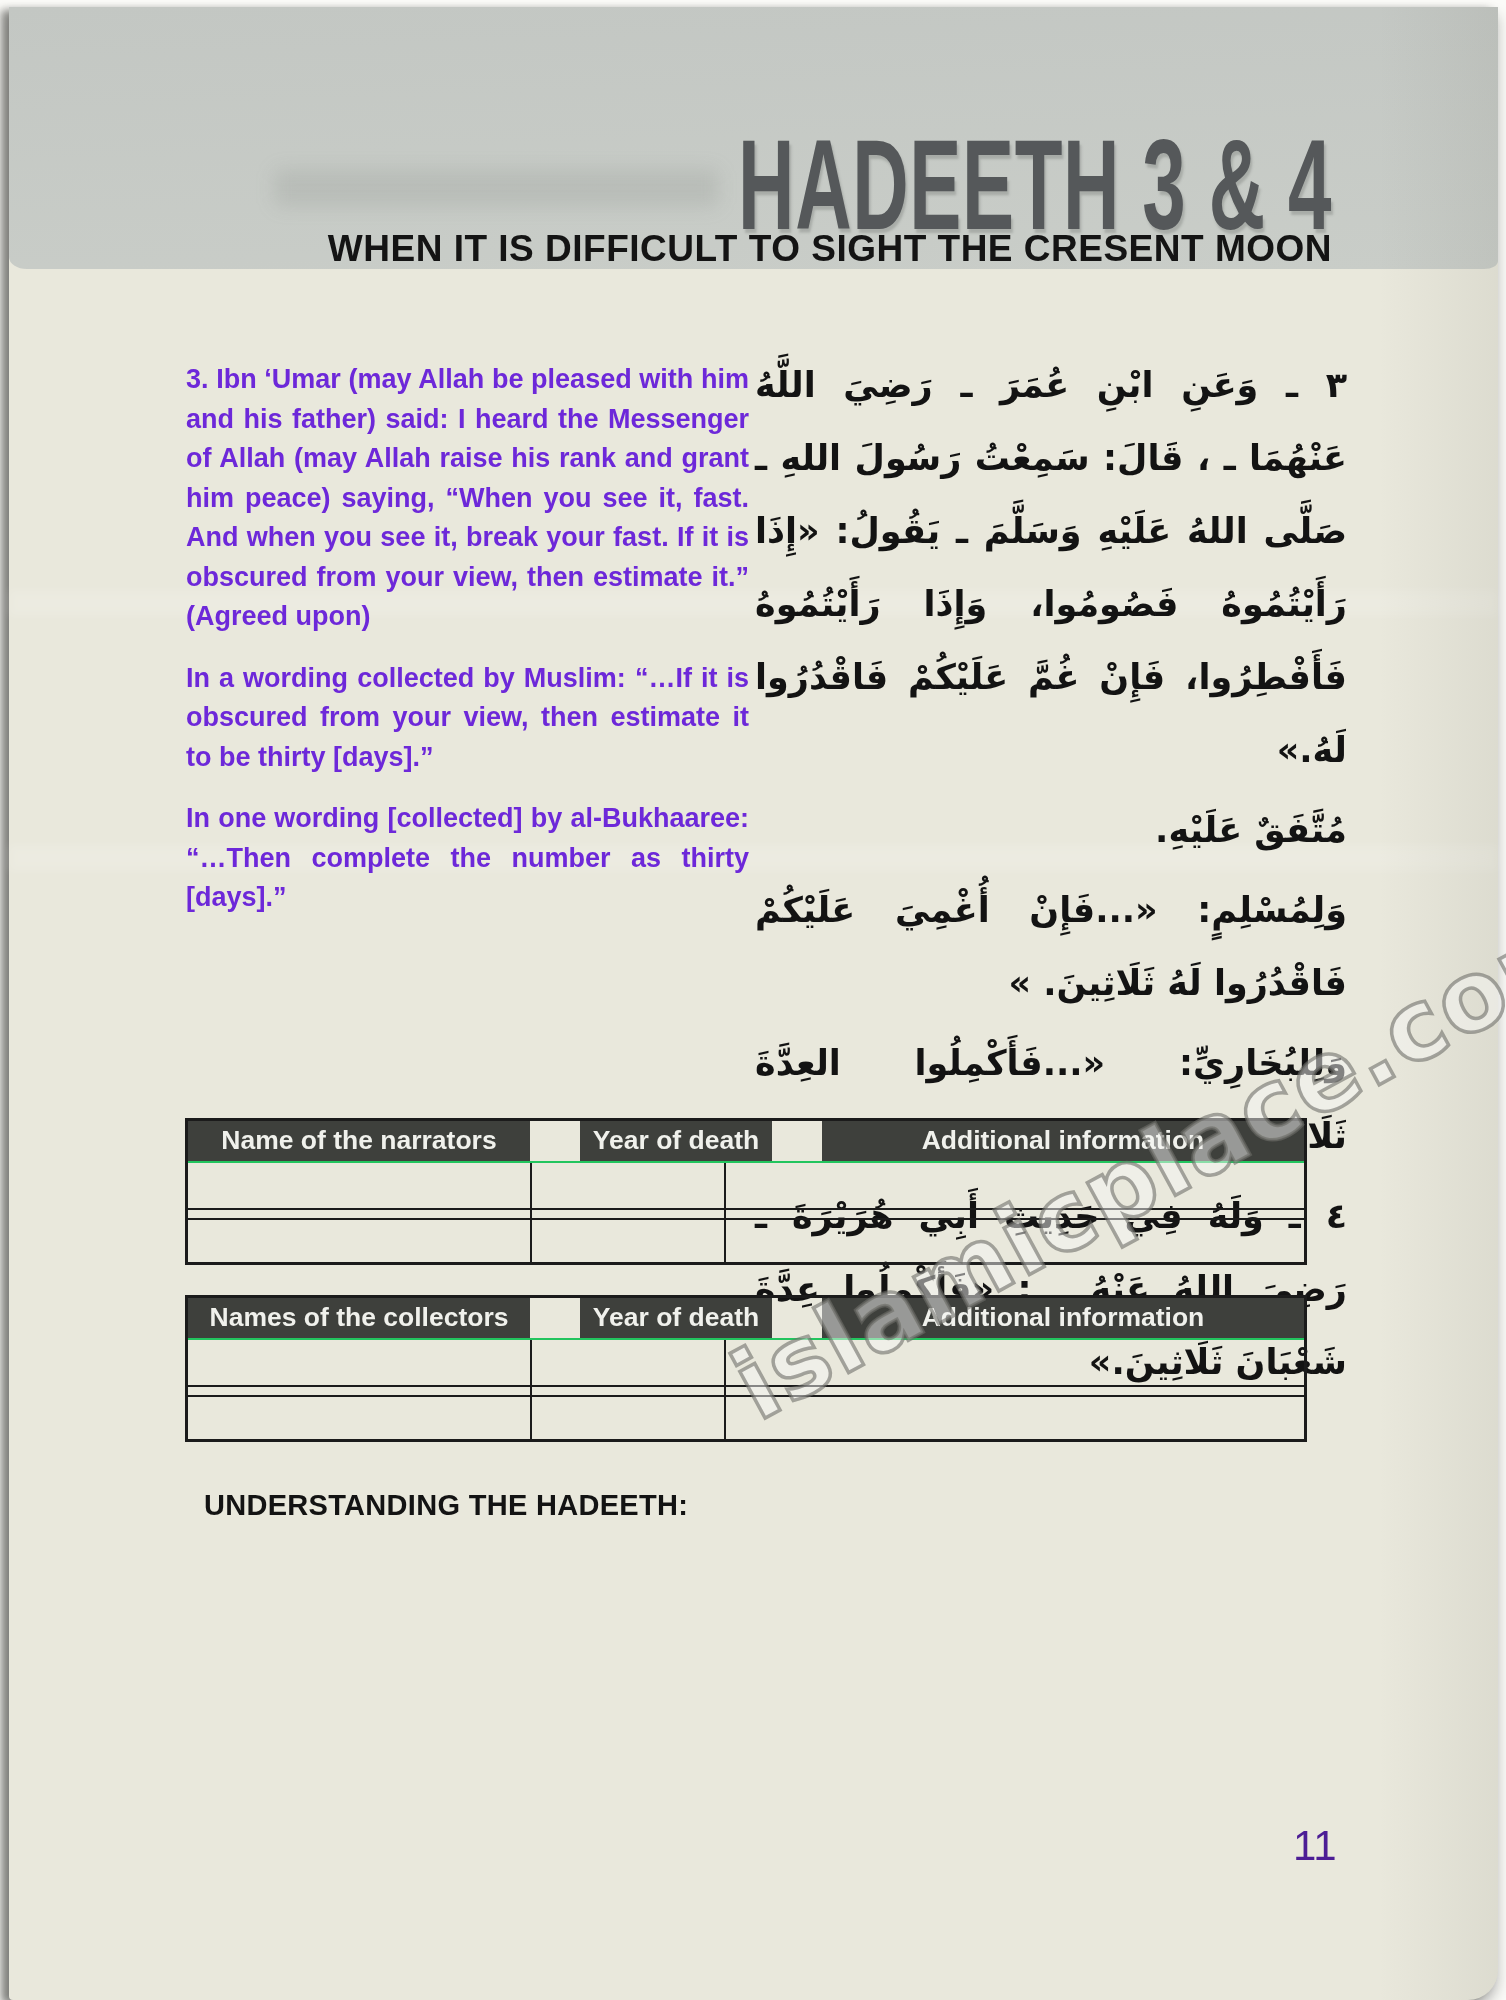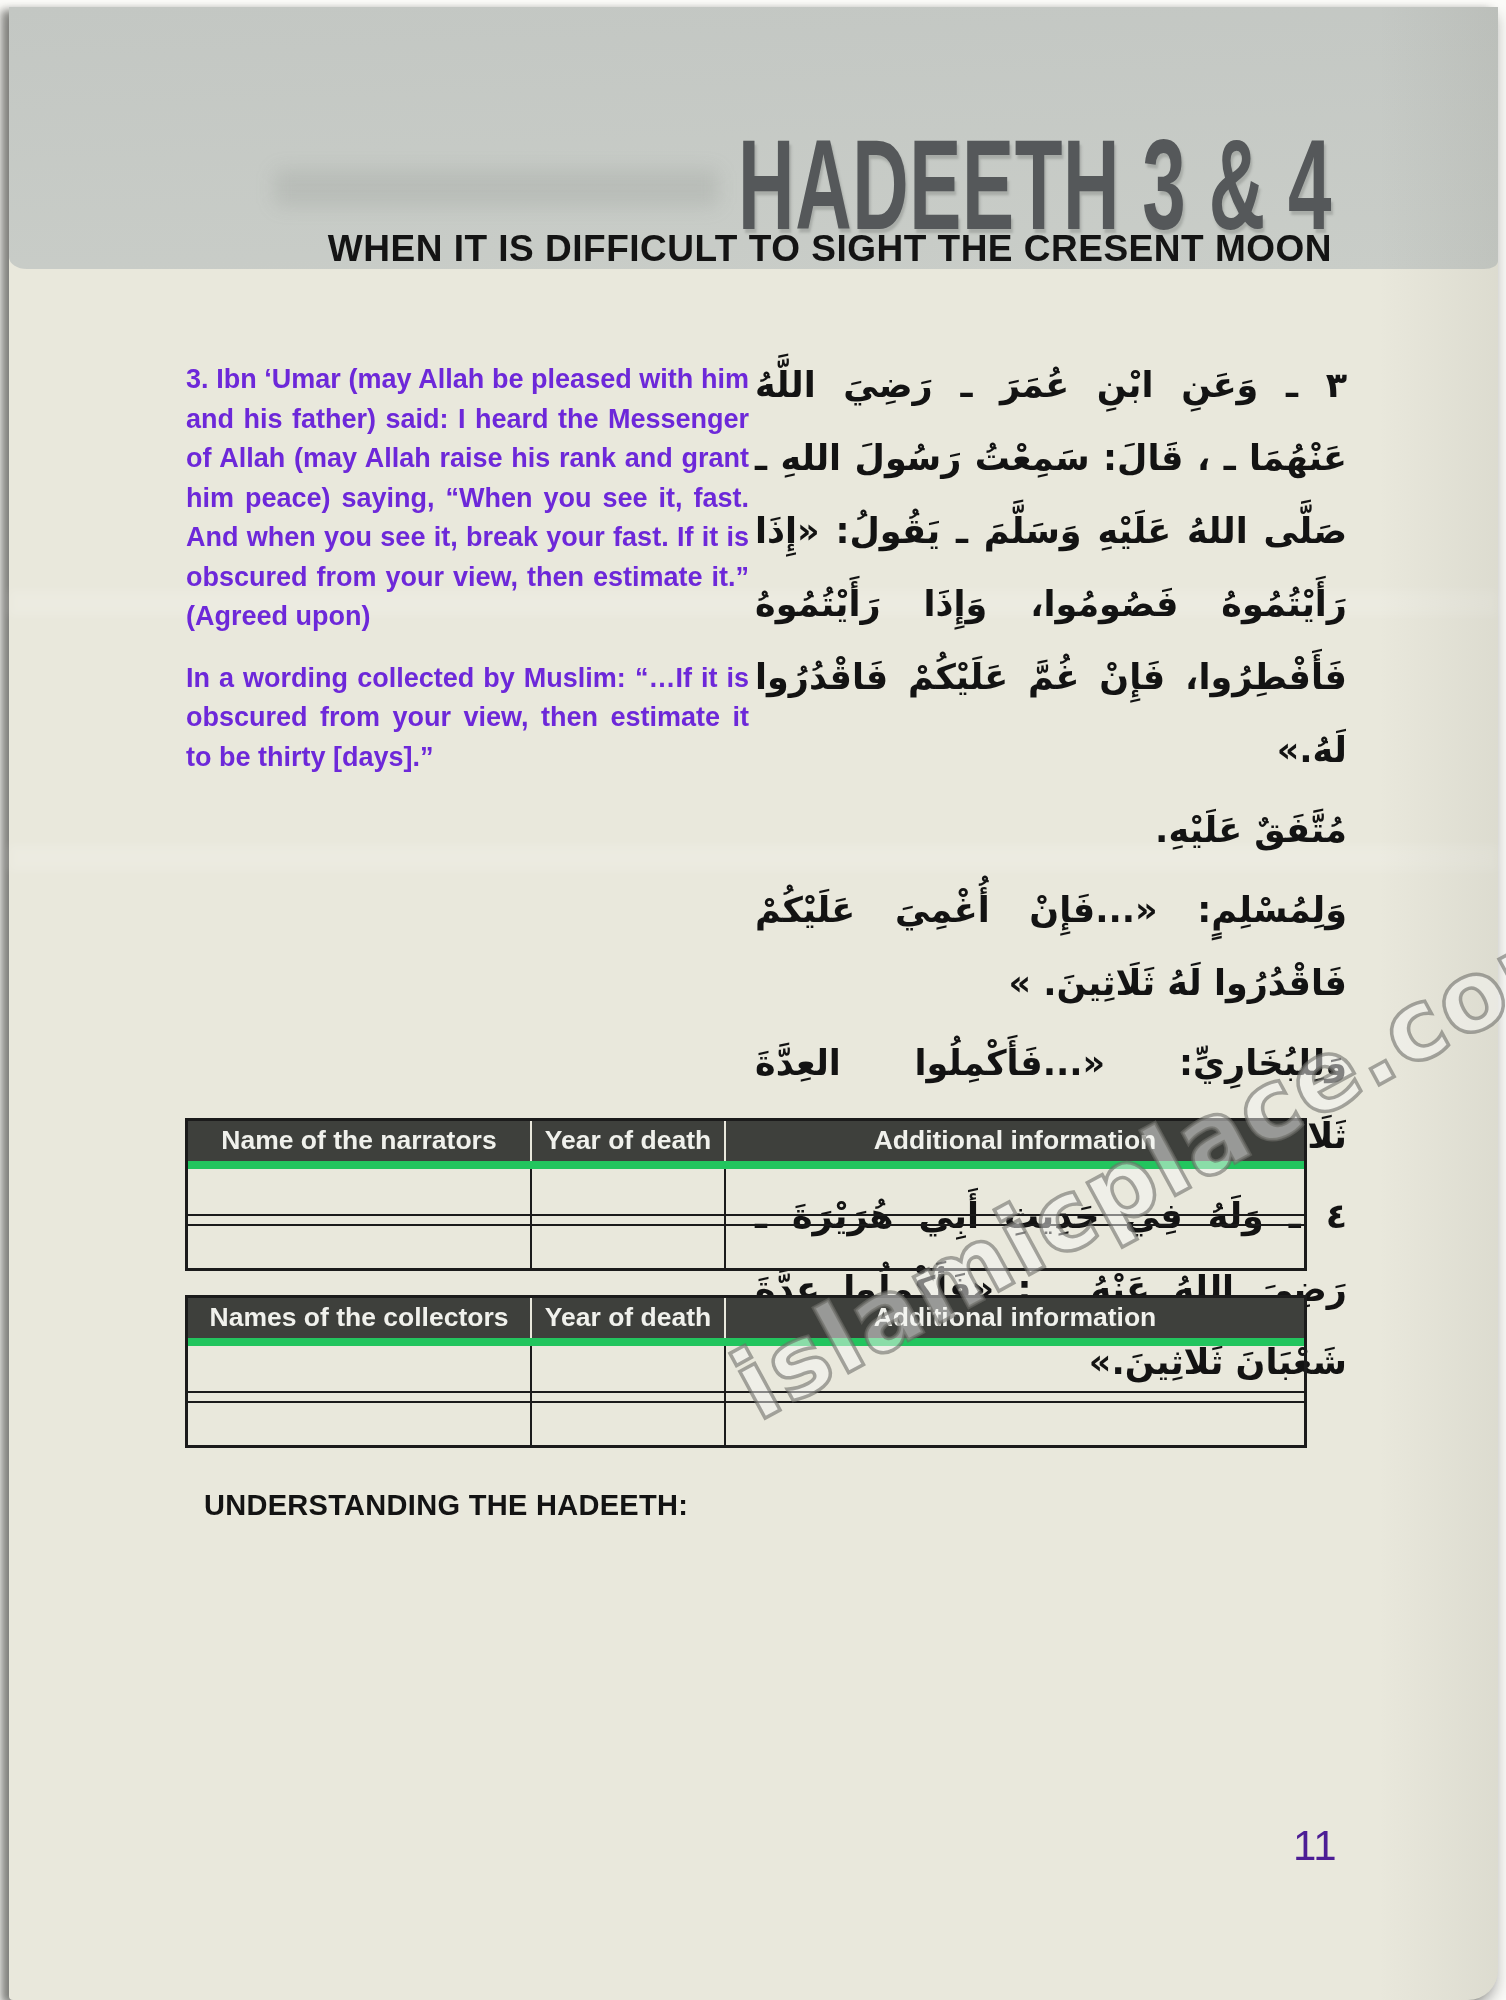--- a/index.html
+++ b/index.html
@@ -46,21 +46,21 @@
   
   .tbl { position:absolute; left:176px; width:1122px; border:3px solid #1b1b1b; }
   .tbl1 { top:1111px; }
   .tbl2 { top:1288px; }
   .trow { display:grid; grid-template-columns:344px 194px 1fr; }
   .tc { border-right:2px solid #1b1b1b; }
   .tc:last-child { border-right:none; }
   .thead .tc { background:#3e403c; color:#f0f1ec; font-weight:bold; font-size:26.5px;
                height:40px; line-height:38px; text-align:center;
                border-right-color:#e9e8dc; }
-  .thead { border-bottom:8px solid #22c55e; }
+  .thead { border-bottom:2px solid #22c55e;gap:48px; }
   .rbody1 .tc { height:45px; }
   .rbody2 .tc { height:42px; }
   .sep .tc { height:12px; border-top:2px solid #1b1b1b; border-bottom:2px solid #1b1b1b; }
 
   .understanding { position:absolute; left:179px; top:1482px;
             font-weight:bold; font-size:29px; letter-spacing:.3px; color:#131313;margin-left:16px; }
 
   .pagenum { position:absolute; left:1284px; top:1815px; font-size:42px; color:#4c1d95; }
 
   
@@ -88,20 +88,21 @@
       <div class="title">HADEETH 3 &amp; 4</div>
       <div class="subtitle">WHEN IT IS DIFFICULT TO SIGHT THE CRESENT MOON</div>
     </div>
 
     <div class="scanband" style="top:583px;"></div>
     <div class="scanband" style="top:838px;"></div>
 
     <div class="col-en">
       <p>3. Ibn ‘Umar (may Allah be pleased with him and his father) said: I heard the Messenger of Allah (may Allah raise his rank and grant him peace) saying, “When you see it, fast. And when you see it, break your fast. If it is obscured from your view, then estimate it.” (Agreed upon)</p>
       <p>In a wording collected by Muslim: “…If it is obscured from your view, then estimate it to be thirty [days].”</p>
+      <p>In one wording [collected] by al-Bukhaaree: “…Then complete the number as thirty [days].”</p>
     </div>
 
     <div class="col-ar" dir="rtl">
       <p>٣ ـ وَعَنِ ابْنِ عُمَرَ ـ رَضِيَ اللَّهُ عَنْهُمَا ـ ، قَالَ: سَمِعْتُ رَسُولَ اللهِ ـ صَلَّى اللهُ عَلَيْهِ وَسَلَّمَ ـ يَقُولُ: «إِذَا رَأَيْتُمُوهُ فَصُومُوا، وَإِذَا رَأَيْتُمُوهُ فَأَفْطِرُوا، فَإِنْ غُمَّ عَلَيْكُمْ فَاقْدُرُوا لَهُ.»</p>
       <p>مُتَّفَقٌ عَلَيْهِ.</p>
       <p>وَلِمُسْلِمٍ: «...فَإِنْ أُغْمِيَ عَلَيْكُمْ فَاقْدُرُوا لَهُ ثَلَاثِينَ. »</p>
       <p>وَلِلبُخَارِيِّ: «...فَأَكْمِلُوا العِدَّةَ ثَلَاثِينَ.»</p>
       <p>٤ ـ وَلَهُ فِي حَدِيثِ أَبِي هُرَيْرَةَ ـ رَضِيَ اللهُ عَنْهُ ـ : «فَأَكْمِلُوا عِدَّةَ شَعْبَانَ ثَلَاثِينَ.»</p>
     </div>
 

